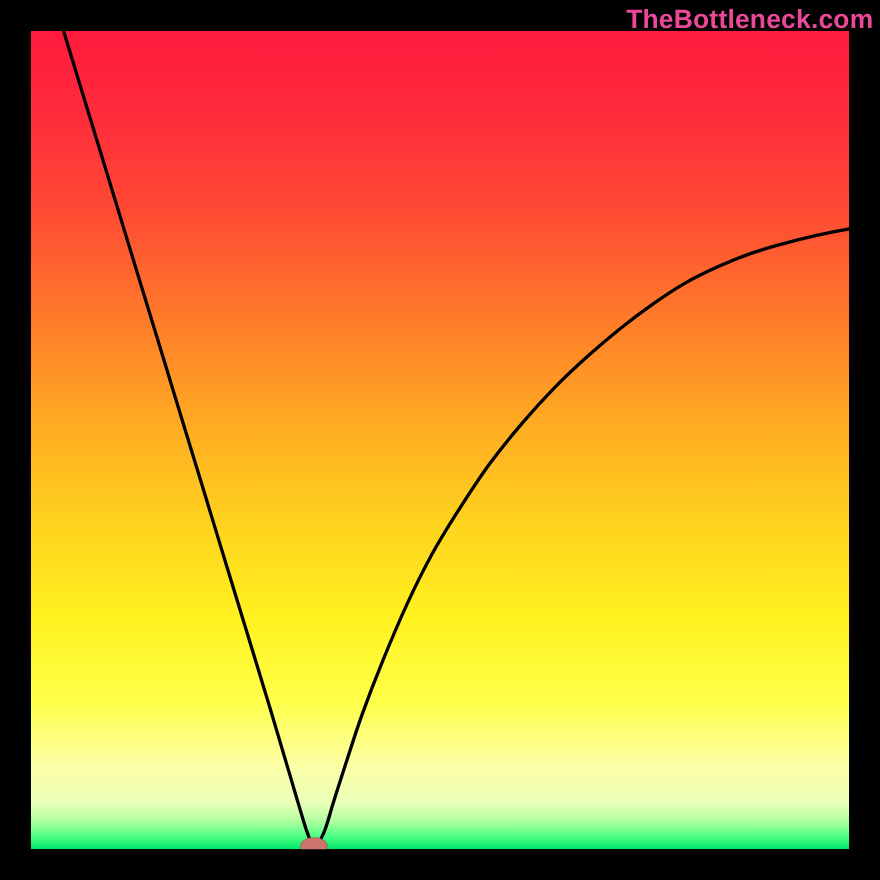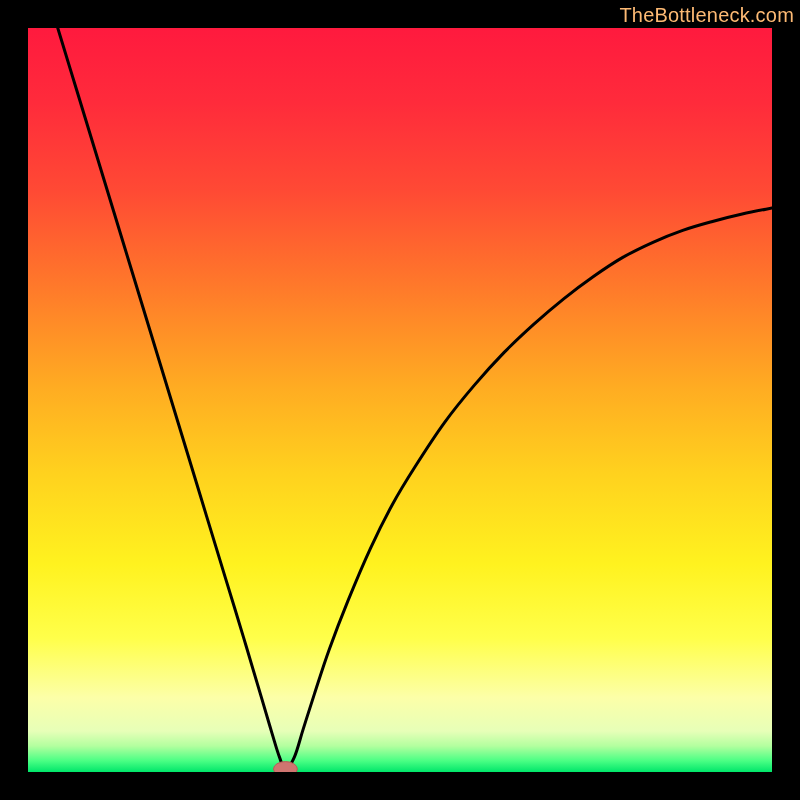--- a/index.html
+++ b/index.html
@@ -23,23 +23,23 @@
     position: absolute;
     left: 0;
     top: 0;
     width: 744px;
     height: 744px;
   }
   .watermark {
     position: absolute;
     top: 4px;
     right: 6px;
-    color: #fdba74;
-    font-size: 20px;
-    font-weight: 400;
+    color: #ec4899;
+    font-size: 24px;
+    font-weight: 700;
     letter-spacing: 0.2px;
     user-select: none;
   }
   svg { display: block; }
 </style>
 </head>
 <body>
 
 <div class="frame">
   <svg class="plot" viewBox="0 0 744 744" preserveAspectRatio="none">

